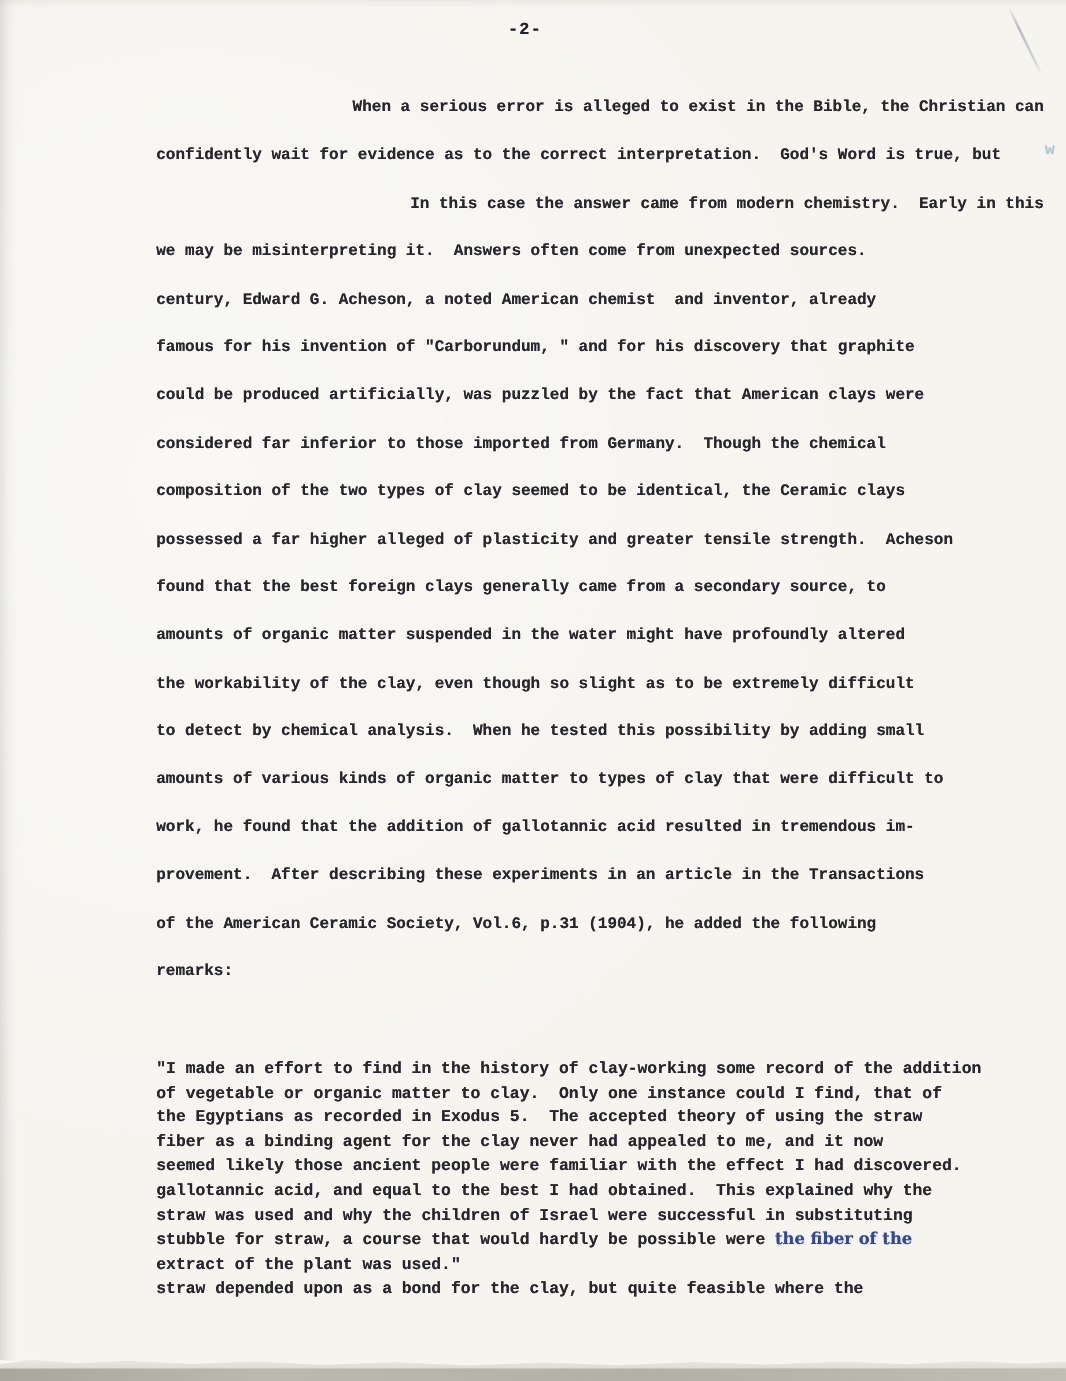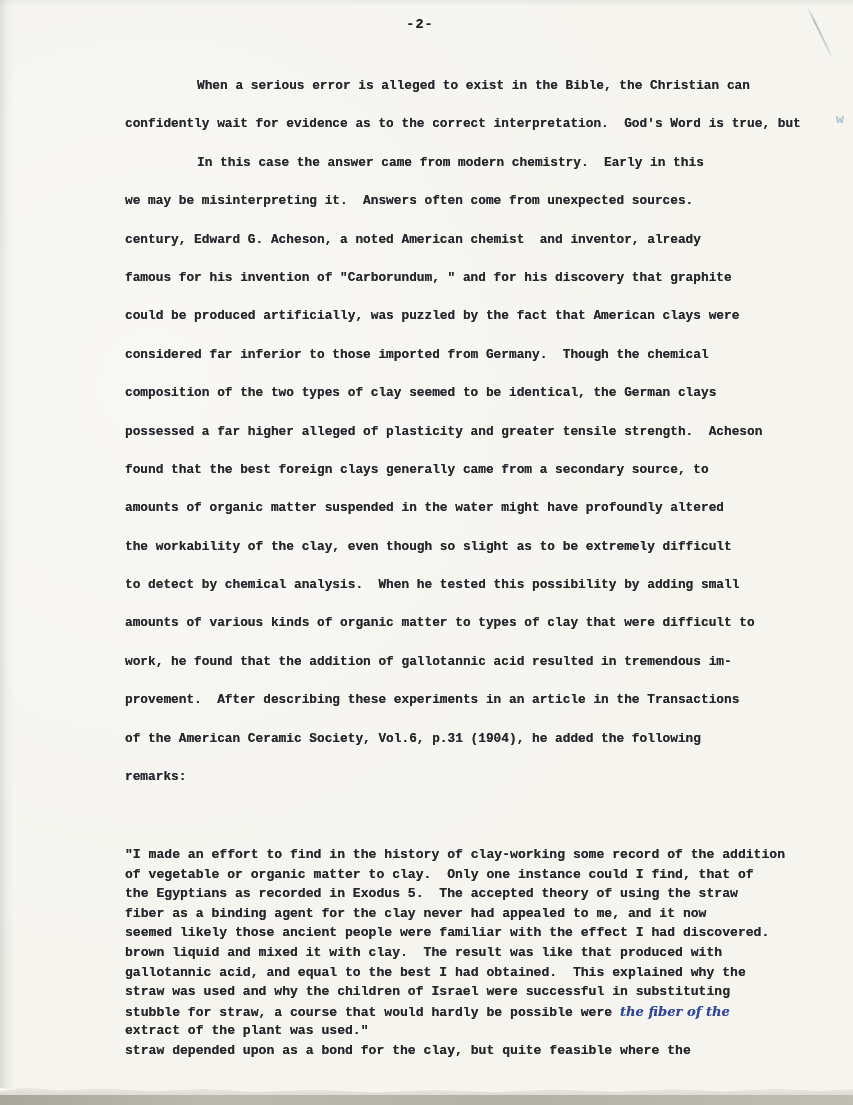--- a/index.html
+++ b/index.html
@@ -26,31 +26,31 @@
     letter-spacing:1px;
     text-shadow:0 0 0.5px rgba(25,25,35,0.75);
   }
   .body-block{
     position:absolute;left:125px;top:67px;width:710px;
     font-size:12.8px;font-weight:bold;color:#26262b;
     line-height:38.4px;
     text-shadow:0 0 0.5px rgba(25,25,40,0.7);
   }
   .body-block .line{white-space:pre;height:38.4px;}
-  .body-block .line.indent{padding-left:72px;}
+  .body-block .line.indent{padding-left:72px;text-align:right;}
   .quote-block{
     position:absolute;left:125px;top:845px;width:710px;
     font-size:13.1px;font-weight:bold;color:#26262b;
     line-height:19.6px;
     text-shadow:0 0 0.5px rgba(25,25,40,0.7);
   }
   .quote-block .line{white-space:pre;height:19.6px;}
   .quote-block .em{
     font-family:"DejaVu Serif","Liberation Serif",serif;
-    font-style:italic;font-weight:600;
+    font-weight:600;
     color:#31479c;
     text-shadow:0 0 0.6px rgba(49,71,156,0.6);
   }
   .scratch{
     position:absolute;left:806px;top:6px;width:1.5px;height:60px;
     background:linear-gradient(180deg, rgba(150,158,168,0.0), rgba(150,158,168,0.65) 30%, rgba(170,176,184,0.45) 80%, rgba(170,176,184,0));
     transform:rotate(-26deg);transform-origin:top center;
   }
   .ghost-mark{
     position:absolute;left:836px;top:112px;
@@ -83,40 +83,39 @@
 
   <div class="body-block">
     <div class="line indent">When a serious error is alleged to exist in the Bible, the Christian can</div>
     <div class="line">confidently wait for evidence as to the correct interpretation.  God's Word is true, but</div>
     <div class="line indent">In this case the answer came from modern chemistry.  Early in this</div>
     <div class="line">we may be misinterpreting it.  Answers often come from unexpected sources.</div>
     <div class="line">century, Edward G. Acheson, a noted American chemist  and inventor, already</div>
     <div class="line">famous for his invention of "Carborundum, " and for his discovery that graphite</div>
     <div class="line">could be produced artificially, was puzzled by the fact that American clays were</div>
     <div class="line">considered far inferior to those imported from Germany.  Though the chemical</div>
-    <div class="line">composition of the two types of clay seemed to be identical, the German clays</div>
+    <div class="line">composition of the two types of clay seemed to be identical, the Ceramic clays</div>
     <div class="line">possessed a far higher alleged of plasticity and greater tensile strength.  Acheson</div>
     <div class="line">found that the best foreign clays generally came from a secondary source, to</div>
     <div class="line">amounts of organic matter suspended in the water might have profoundly altered</div>
     <div class="line">the workability of the clay, even though so slight as to be extremely difficult</div>
     <div class="line">to detect by chemical analysis.  When he tested this possibility by adding small</div>
     <div class="line">amounts of various kinds of organic matter to types of clay that were difficult to</div>
     <div class="line">work, he found that the addition of gallotannic acid resulted in tremendous im-</div>
     <div class="line">provement.  After describing these experiments in an article in the Transactions</div>
     <div class="line">of the American Ceramic Society, Vol.6, p.31 (1904), he added the following</div>
     <div class="line">remarks:</div>
   </div>
 
   <div class="quote-block">
     <div class="line">"I made an effort to find in the history of clay-working some record of the addition</div>
     <div class="line">of vegetable or organic matter to clay.  Only one instance could I find, that of</div>
     <div class="line">the Egyptians as recorded in Exodus 5.  The accepted theory of using the straw</div>
     <div class="line">fiber as a binding agent for the clay never had appealed to me, and it now</div>
     <div class="line">seemed likely those ancient people were familiar with the effect I had discovered.</div>
-    <div class="line">brown liquid and mixed it with clay.  The result was like that produced with</div>
     <div class="line">gallotannic acid, and equal to the best I had obtained.  This explained why the</div>
     <div class="line">straw was used and why the children of Israel were successful in substituting</div>
     <div class="line"><span>stubble for straw, a course that would hardly be possible were </span><span class="em">the fiber of the</span></div>
     <div class="line">extract of the plant was used."</div>
     <div class="line">straw depended upon as a bond for the clay, but quite feasible where the</div>
   </div>
 
   <div class="scratch"></div>
   <div class="ghost-mark">w</div>
 

